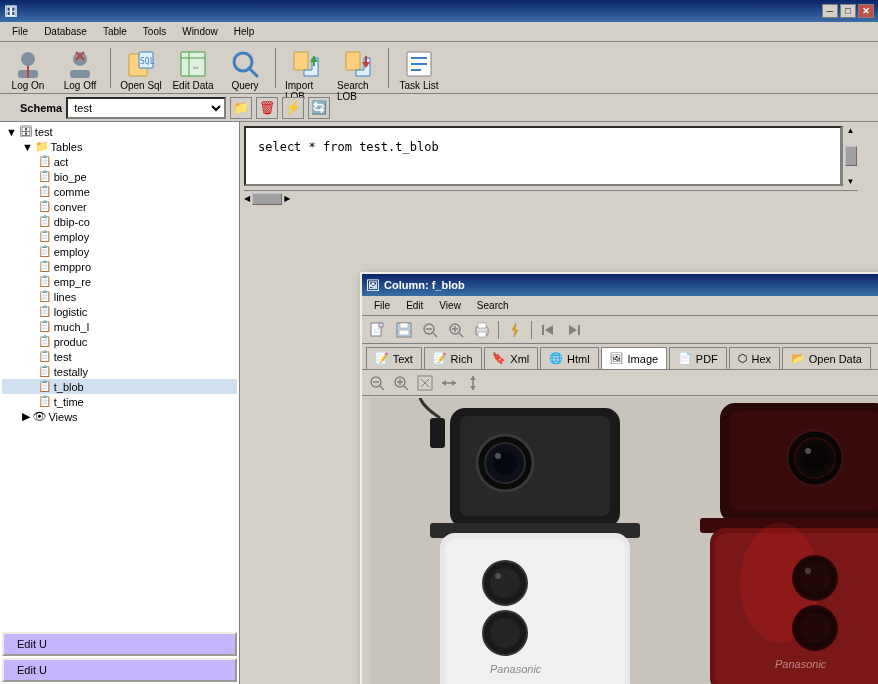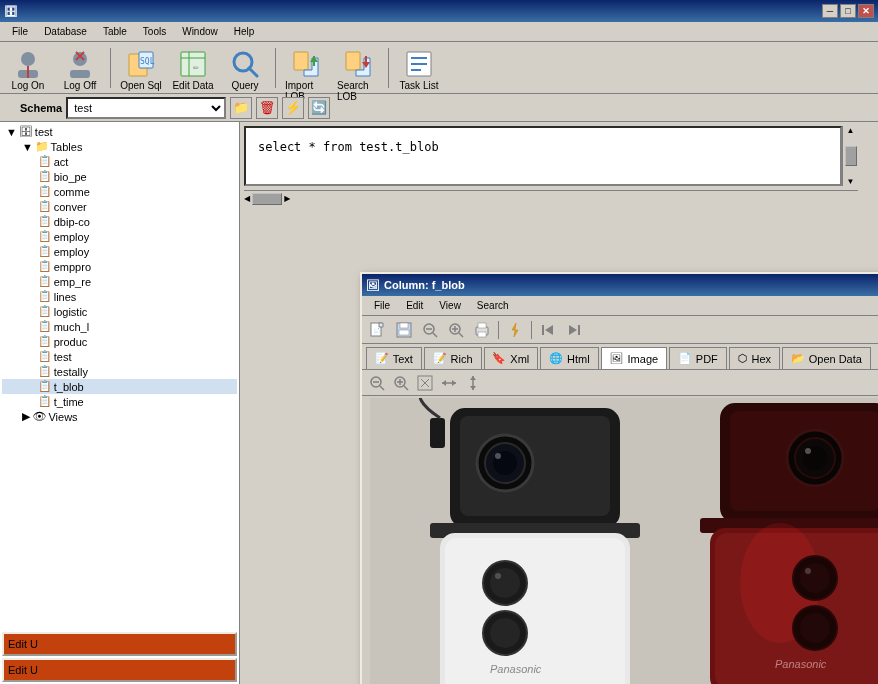--- a/index.html
+++ b/index.html
@@ -133,26 +133,26 @@
       border: 2px inset #808080;
       height: 80px;
       padding: 12px;
       font-family: 'Courier New', monospace;
       font-size: 12px;
       resize: none;
       width: calc(100% - 8px);
     }
     .edit-btn {
       height: 24px;
-      background: #c2410c;
+      background: #c4b5fd;
       border: 2px outset #f0ece0;
       font-size: 11px;
       cursor: pointer;
       text-align: left;
-      padding: 0 4px;
+      padding: 0 13px;
     }
 
     
     .column-dialog {
       position: absolute;
       top: 150px;
       left: 120px;
       width: 690px;
       height: 480px;
       background: #d4d0c8;

